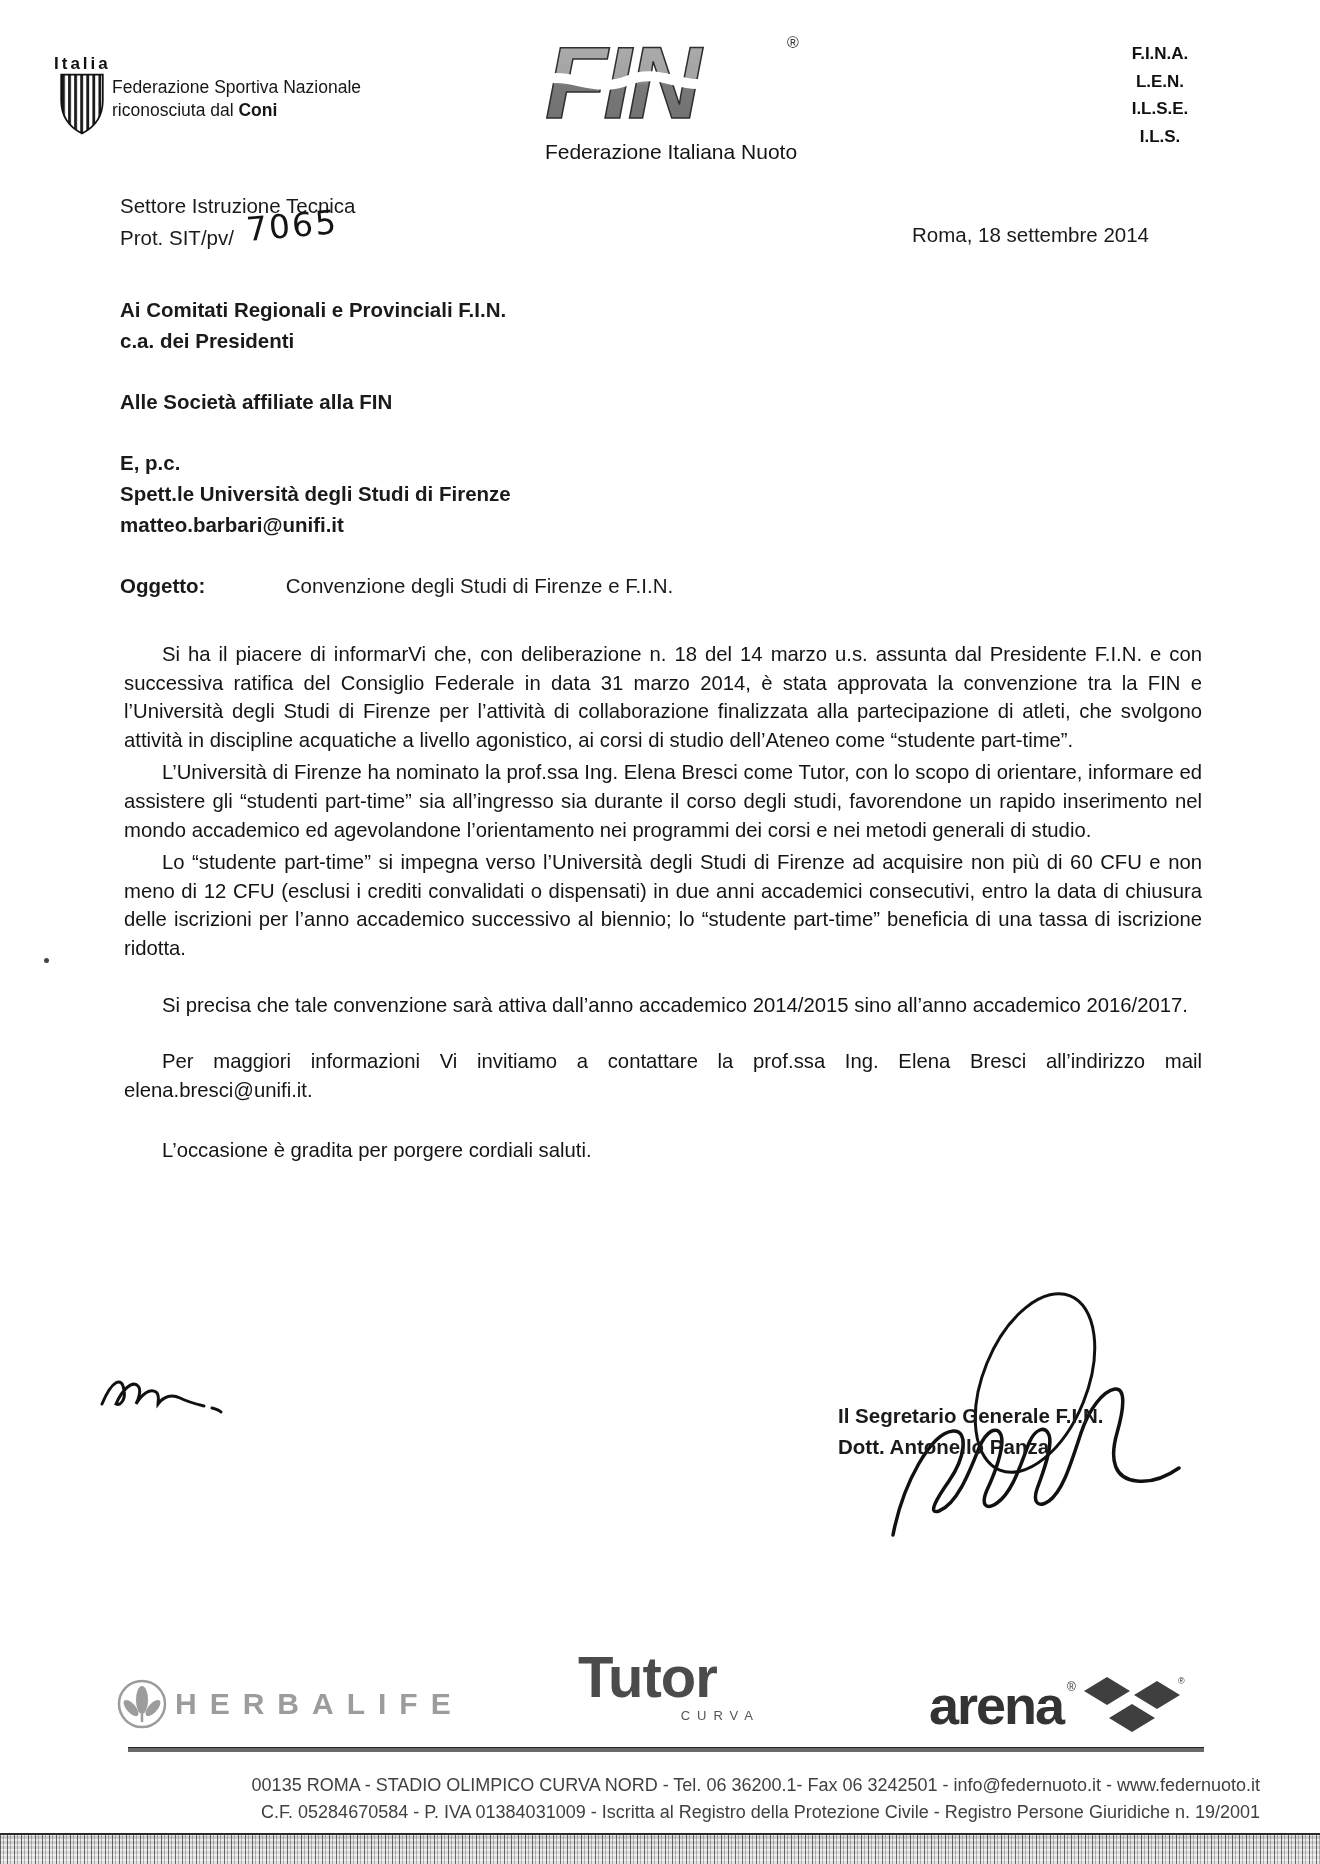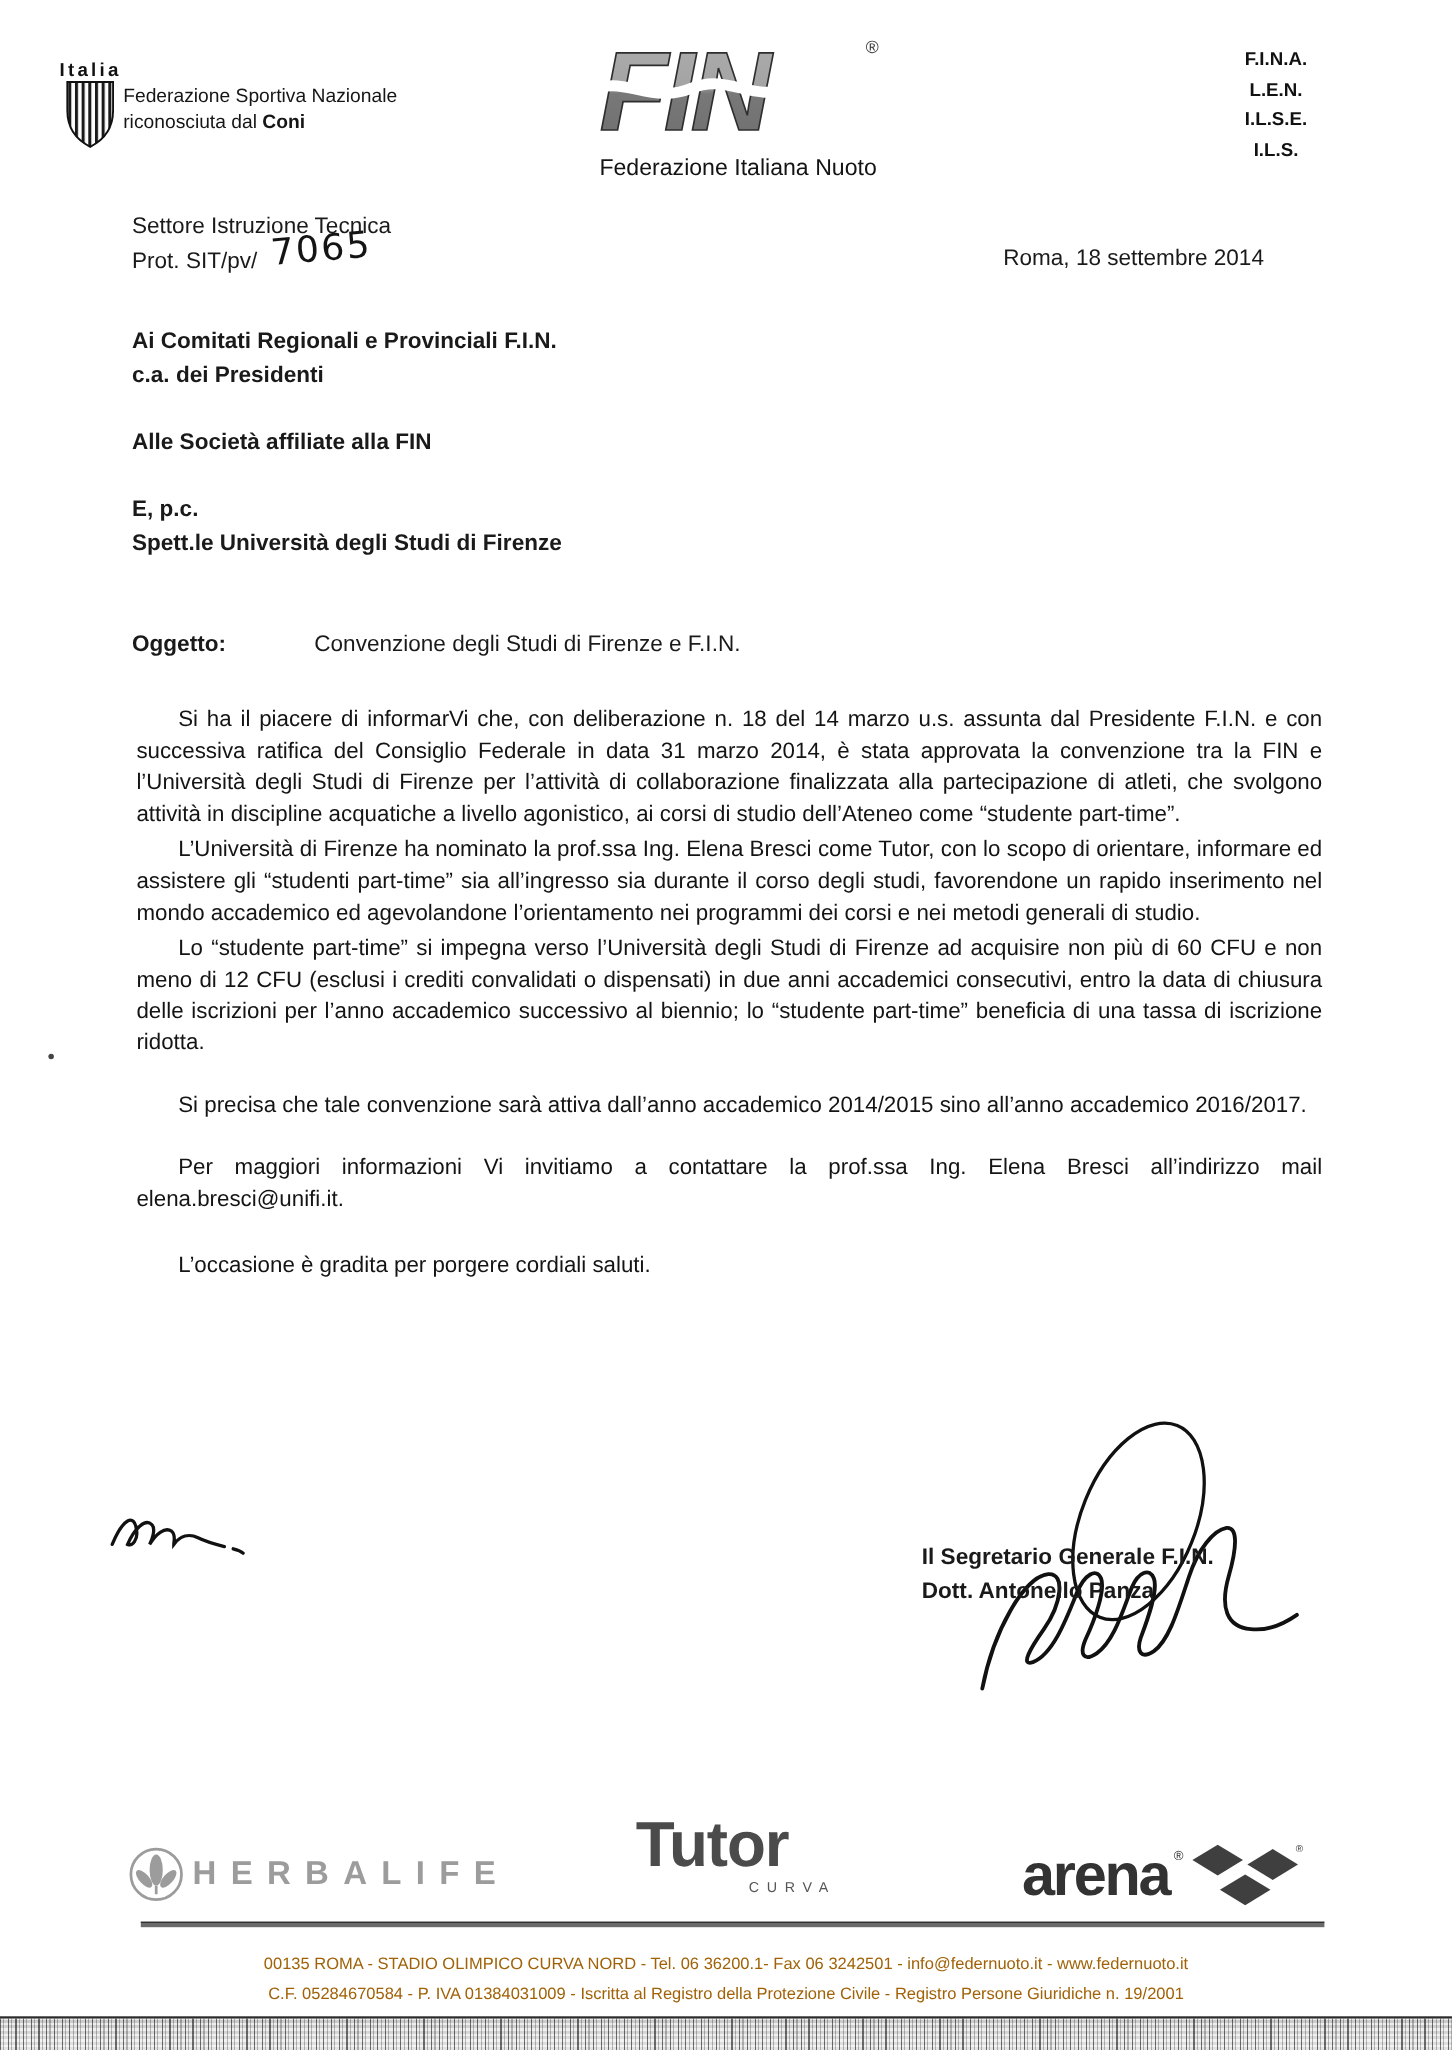--- a/index.html
+++ b/index.html
@@ -53,22 +53,22 @@
   .unipol{left:578px;top:1648px;width:184px;}
   .unipol-word{font-size:58px;font-weight:bold;color:#4b4b4b;letter-spacing:-1px;line-height:1;}
   .unipol-group{text-align:right;font-size:13px;letter-spacing:7px;color:#555;margin-top:2px;padding-right:2px;}
   .arena{left:929px;top:1674px;display:flex;align-items:center;gap:4px;}
   .arena-word{font-size:54px;font-weight:bold;color:#333;letter-spacing:-2px;line-height:1;}
   .arena-reg{font-size:12px;color:#333;vertical-align:top;position:relative;top:-18px;}
   .sponsor-divider{left:128px;top:1747px;width:1076px;height:4px;background:#6a6a6a;
                    border-top:1px solid #222;}
 
   
-  .footer{left:60px;top:1772px;width:1200px;text-align:center;font-size:15px;
-          line-height:27px;color:#a16207;}
+  .footer{left:60px;top:1772px;width:1200px;text-align:right;font-size:18px;
+          line-height:27px;color:#404040;}
 
   
   .noise-band{left:0;top:1833px;width:1320px;height:31px;
     border-top:2px solid #2a2a2a;
     background:
       repeating-linear-gradient(90deg, rgba(0,0,0,.55) 0 1px, transparent 1px 3px, rgba(0,0,0,.25) 3px 4px, transparent 4px 7px),
       repeating-linear-gradient(0deg, rgba(255,255,255,.65) 0 2px, transparent 2px 5px),
       linear-gradient(#c9c9c9,#e6e6e6);
   }
 </style>
@@ -126,20 +126,21 @@
 <div class="abs dateline">Roma, 18 settembre 2014</div>
 
 <div class="abs recipients">
   <div>Ai Comitati Regionali e Provinciali F.I.N.</div>
   <div>c.a. dei Presidenti</div>
   <div class="recip-gap"></div>
   <div>Alle Società affiliate alla FIN</div>
   <div class="recip-gap"></div>
   <div>E, p.c.</div>
   <div>Spett.le Università degli Studi di Firenze</div>
+  <div>matteo.barbari@unifi.it</div>
 </div>
 
 <div class="abs subject">
   <span class="subject-label">Oggetto:</span>
   <span>Convenzione degli Studi di Firenze e F.I.N.</span>
 </div>
 
 <div class="abs body-text">
   <p>Si ha il piacere di informarVi che, con deliberazione n. 18 del 14 marzo u.s. assunta dal Presidente F.I.N. e con successiva ratifica del Consiglio Federale in data 31 marzo 2014, è stata approvata la convenzione tra la FIN e l’Università degli Studi di Firenze per l’attività di collaborazione finalizzata alla partecipazione di atleti, che svolgono attività in discipline acquatiche a livello agonistico, ai corsi di studio dell’Ateneo come “studente part-time”.</p>
   <p>L’Università di Firenze ha nominato la prof.ssa Ing. Elena Bresci come Tutor, con lo scopo di orientare, informare ed assistere gli “studenti part-time” sia all’ingresso sia durante il corso degli studi, favorendone un rapido inserimento nel mondo accademico ed agevolandone l’orientamento nei programmi dei corsi e nei metodi generali di studio.</p>

